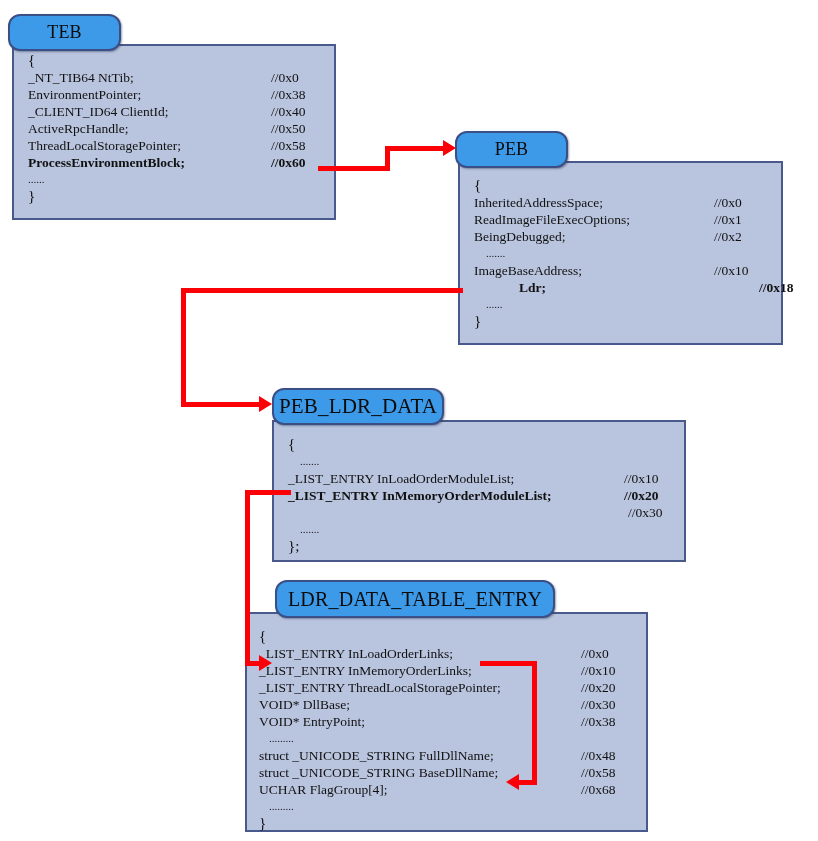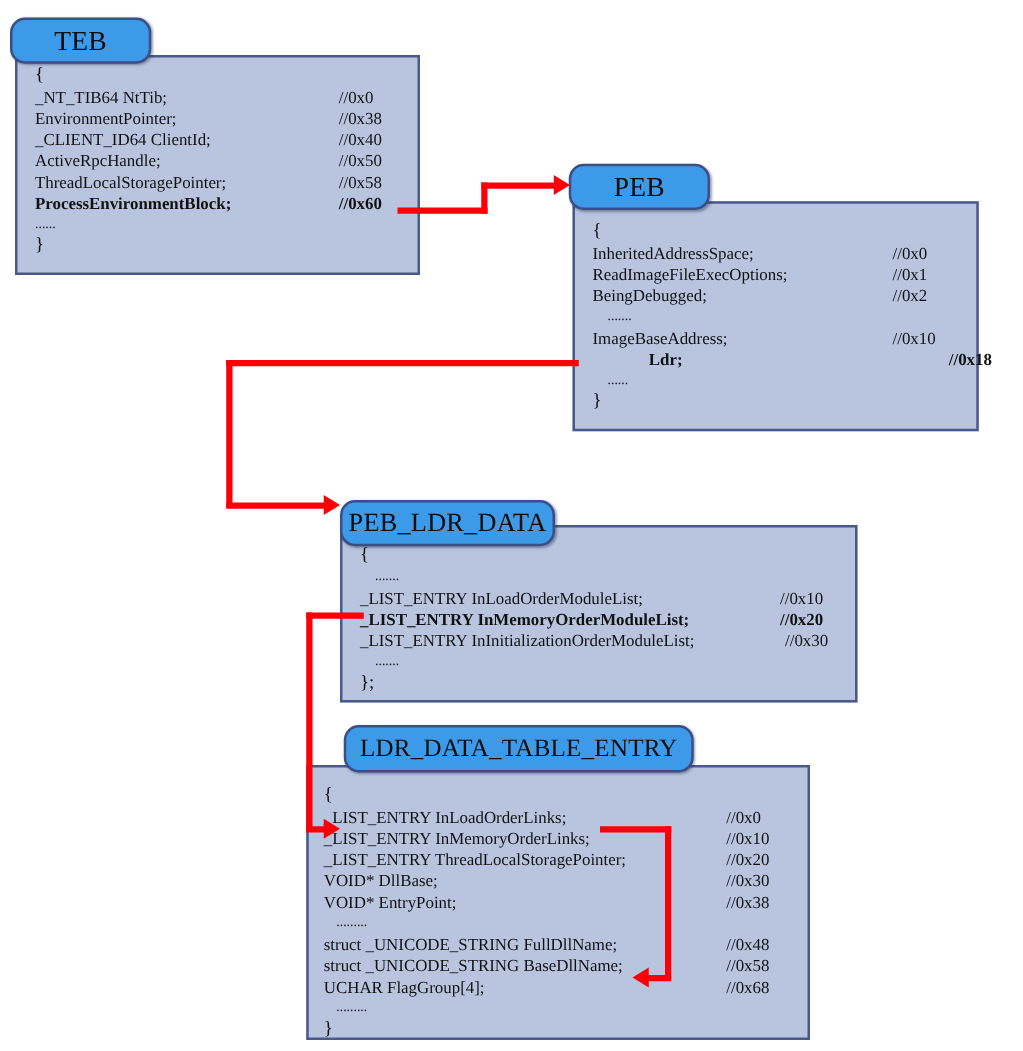--- a/index.html
+++ b/index.html
@@ -33,21 +33,21 @@
     border-radius: 12px;
     box-sizing: border-box;
     display: flex;
     align-items: center;
     justify-content: center;
     z-index: 4;
     box-shadow: 1px 1px 2px rgba(40,50,80,0.45);
   }
   .struct-tab span {
     font-family: "Liberation Serif", "DejaVu Serif", serif;
-    font-size: 22px;
+    font-size: 18px;
     color: #0b0b0b;
     letter-spacing: 0.2px;
     white-space: nowrap;
   }
   .struct-tab.small span { font-size: 21px; }
   .struct-tab.tiny span { font-size: 20px; }
 
   
   .fields {
     position: absolute;
@@ -181,28 +181,27 @@
       <div class="frow dots" style="padding-left:12px; font-size:11px;">.......</div>
       <div class="frow" style="padding-left:10px;">
         <span class="fname">_LIST_ENTRY InLoadOrderModuleList;</span>
         <span class="foff" style="left:336px;">//0x10</span>
       </div>
       <div class="frow bold" style="padding-left:10px;">
         <span class="fname">_LIST_ENTRY InMemoryOrderModuleList;</span>
         <span class="foff" style="left:336px;">//0x20</span>
       </div>
       <div class="frow" style="padding-left:10px;">
-        <span class="fname">_LIST_ENTRY InInitializationOrderModuleList;</span>
         <span class="foff" style="left:340px;">//0x30</span>
       </div>
       <div class="frow dots" style="padding-left:12px; font-size:11px;">.......</div>
       <div class="frow brace">};</div>
     </div>
   </div>
-  <div class="struct-tab small" style="left:272px; top:388px; width:172px; height:37px;margin-top:12px;">
+  <div class="struct-tab small" style="left:272px; top:388px; width:172px; height:37px;">
     <span>PEB_LDR_DATA</span>
   </div>
 
   <div class="struct-body" style="left:245px; top:612px; width:403px; height:220px;">
     <div class="fields" style="padding:14px 0 0 12px;">
       <div class="frow brace">{</div>
       <div class="frow" style="padding-left:10px;">
         <span class="fname">_LIST_ENTRY InLoadOrderLinks;</span>
         <span class="foff" style="left:322px;">//0x0</span>
       </div>

